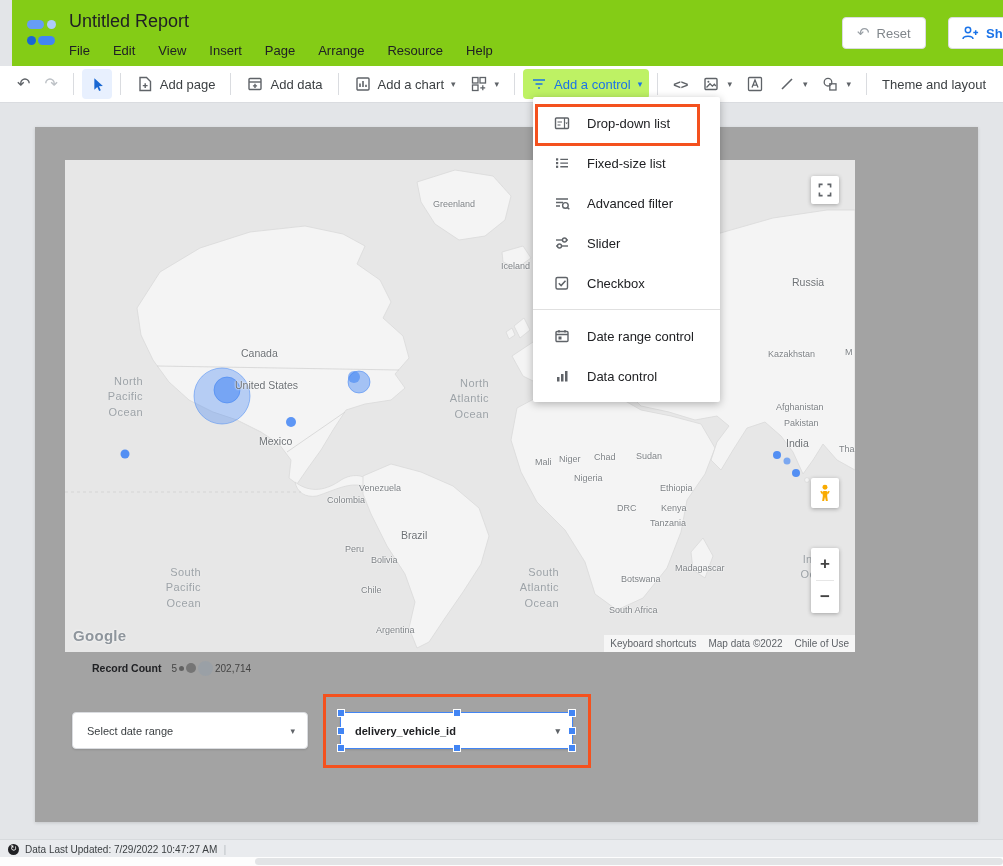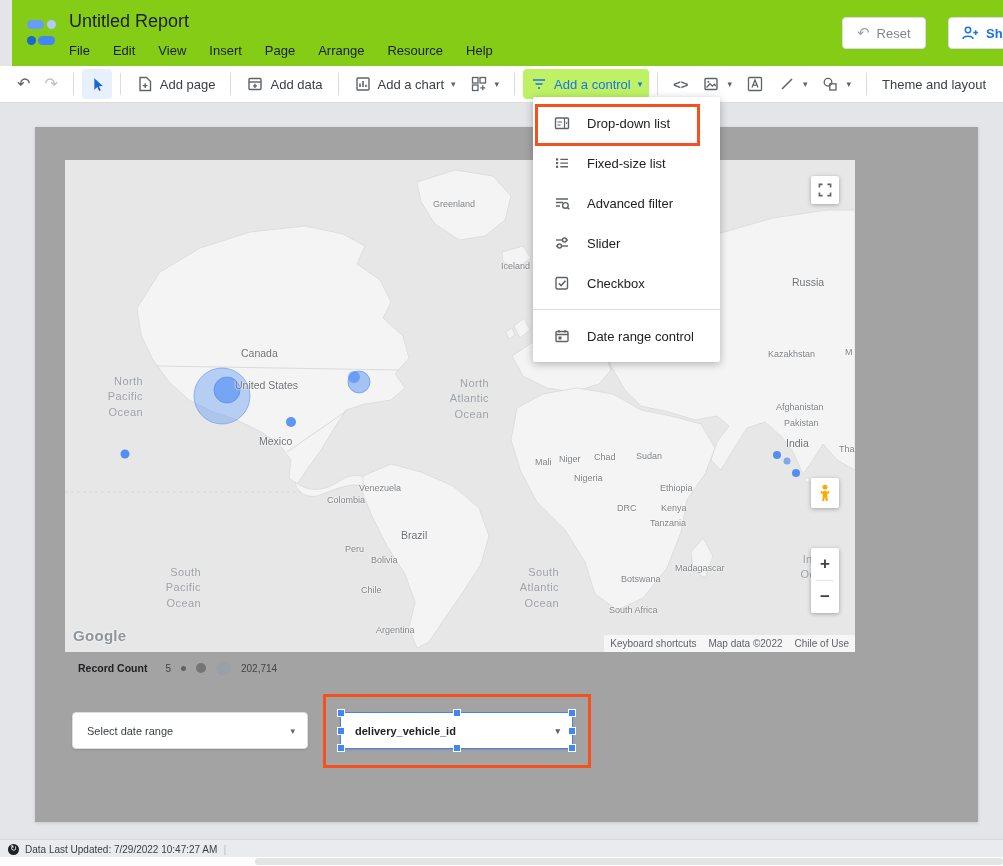--- a/index.html
+++ b/index.html
@@ -44,21 +44,21 @@
   .fullscreen-btn{right:16px;top:16px;width:28px;height:28px}
   .pegman-btn{right:16px;top:318px;width:28px;height:30px}
   .zoomctl{position:absolute;right:16px;top:388px;width:28px;background:#fff;border-radius:2px;box-shadow:0 1px 4px rgba(0,0,0,.3)}
   .zoombtn{width:28px;height:32px;display:flex;align-items:center;justify-content:center;font-size:17px;color:#444;font-weight:bold}
   .zoomdiv{height:1px;background:#e6e6e6;margin:0 5px}
   .gmap-logo{position:absolute;left:8px;bottom:8px;font-size:15px;font-weight:bold;color:#8e959c;letter-spacing:.3px;text-shadow:0 0 3px #fff}
   .attribution{position:absolute;right:0;bottom:0;display:flex;font-size:10px;color:#5f6368;background:rgba(248,248,248,.85)}
   .attribution span{padding:3px 6px;white-space:nowrap}
 
   
-  .legend{position:absolute;left:43px;top:531px;height:20px;display:flex;align-items:center;gap:10px}
+  .legend{position:absolute;left:57px;top:531px;height:20px;display:flex;align-items:center;gap:2px}
   .legend .ltitle{font-size:10.5px;font-weight:bold;color:#202124;margin-right:8px}
   .legend .lval{font-size:10px;color:#444}
   .ldot{border-radius:50%;flex:none}
   .ldot.s1{width:5px;height:5px;background:#616161}
   .ldot.s2{width:10px;height:10px;background:#757575}
   .ldot.s3{width:15px;height:15px;background:#9aa0a6}
 
   
   .ctl-box{position:absolute;height:37px;background:#fff;border:1px solid #dadce0;border-radius:4px;box-shadow:0 1px 2px rgba(0,0,0,.12);display:flex;align-items:center;box-sizing:border-box;font-size:11px;color:#3c4043}
   .date-range-ctl{left:37px;top:585px;width:236px}
@@ -418,20 +418,28 @@
   </div>
   <div class="menu-divider"></div>
   <div class="ctl-menu-item">
     <svg width="18" height="18" viewBox="0 0 18 18">
       <rect x="3" y="4.5" width="12" height="10" rx="1" fill="none" stroke="#5f6368" stroke-width="1.4"></rect>
       <path d="M3 7.5 H15 M6 3 V5.5 M12 3 V5.5" stroke="#5f6368" stroke-width="1.4"></path>
       <rect x="5.5" y="9.5" width="3" height="3" fill="#5f6368"></rect>
     </svg>
     <span>Date range control</span>
   </div>
+  <div class="ctl-menu-item">
+    <svg width="18" height="18" viewBox="0 0 18 18">
+      <rect x="4" y="10" width="2.5" height="4.5" fill="#5f6368"></rect>
+      <rect x="8" y="7" width="2.5" height="7.5" fill="#5f6368"></rect>
+      <rect x="12" y="4" width="2.5" height="10.5" fill="#5f6368"></rect>
+    </svg>
+    <span>Data control</span>
+  </div>
 
   <div class="annotation-box annotation-menu"></div>
 </div>
 
 <div class="statusbar">
   <div class="status-row">
     <span class="status-icon">↻</span>
     <span>Data Last Updated: 7/29/2022 10:47:27 AM</span>
     <span class="status-sep">|</span>
   </div>

